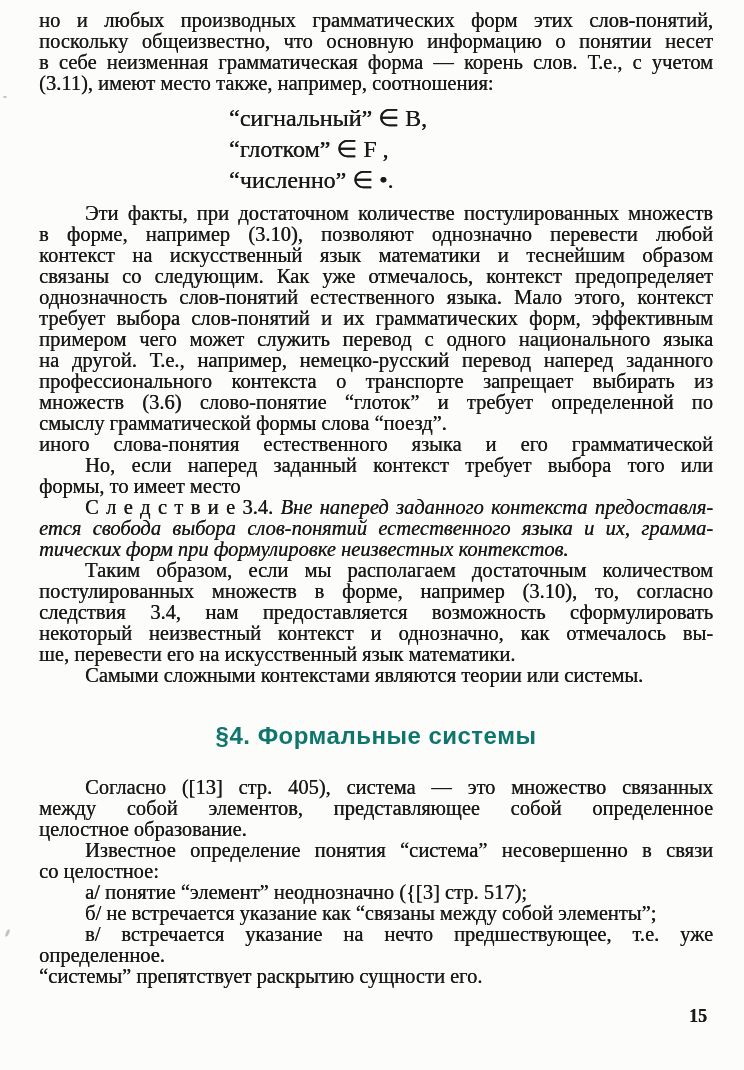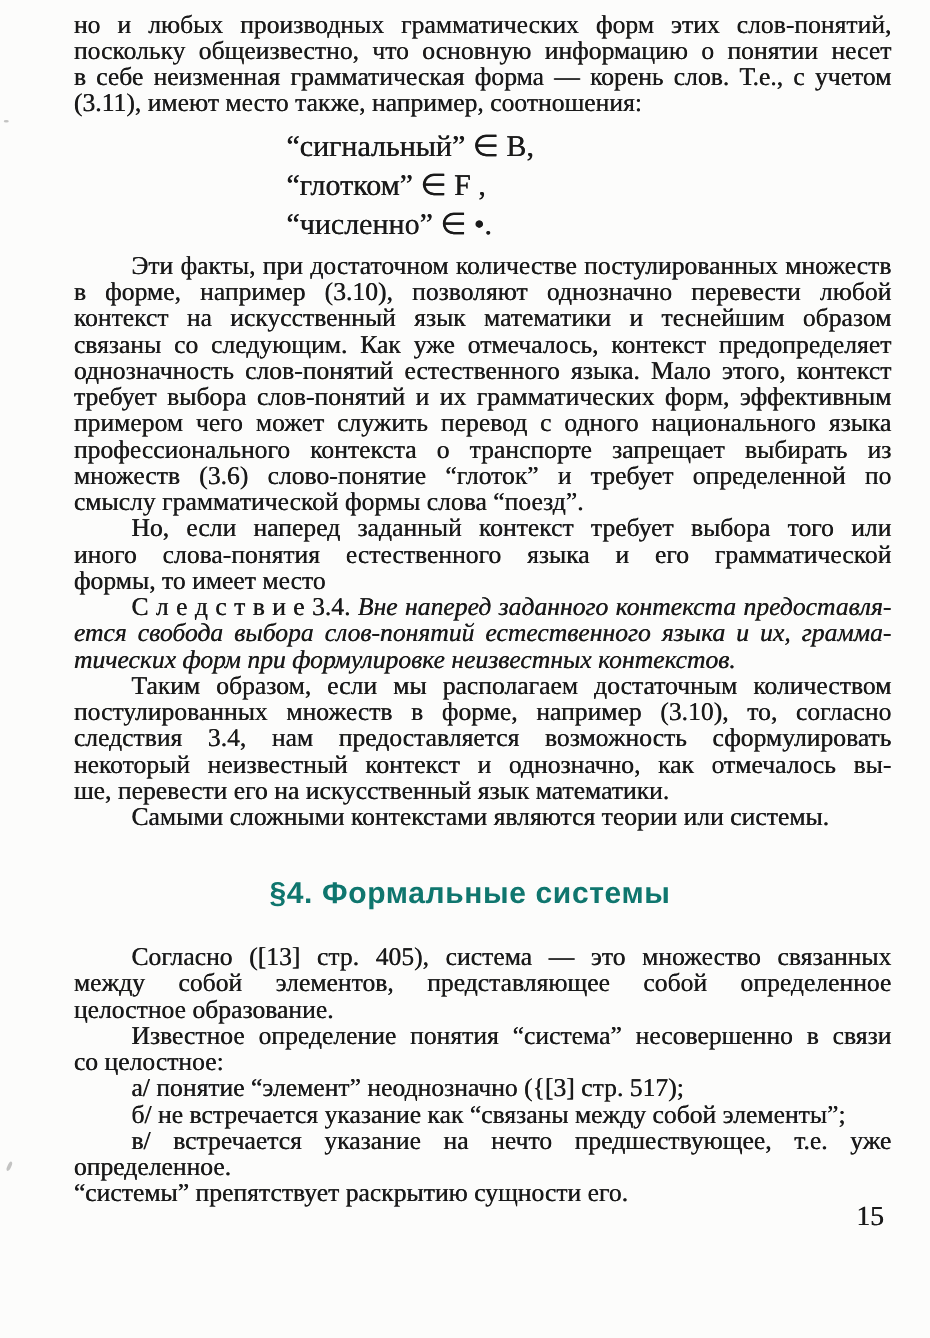--- a/index.html
+++ b/index.html
@@ -26,21 +26,20 @@
     top: 10px;
     width: 674px;
   }
   .paragraph { margin: 0; }
   .line {
     font-size: 20.5px;
     line-height: 21px;
     text-align: left;
     white-space: normal;
     text-shadow: 0.3px 0 0 currentColor;
-    margin-left: 20px;
   }
   .jl {
     text-align: justify;
     text-align-last: justify;
   }
   .indent { text-indent: 46px; }
   .i { font-style: italic; }
   .formulas {
     margin: 9px 0 7px 190px;
   }
@@ -53,24 +52,25 @@
     font-family: "Liberation Sans", sans-serif;
     font-weight: bold;
     font-size: 24px;
     letter-spacing: 0.5px;
     text-align: center;
     margin: 36px 0 27px 0;
     color: #0f766e;
   }
   .page-number {
     position: absolute;
-    top: 960px;
+    top: 1006px;
     right: 37px;
-    font-size: 22px;
+    font-size: 18px;
     text-shadow: 0.3px 0 0 currentColor;
+    font-weight: bold;
   }
   .artifact {
     position: absolute;
     background: rgba(90, 90, 90, 0.35);
     border-radius: 50%;
   }
   .artifact-1 { left: 3px; top: 96px; width: 4px; height: 2px; }
   .artifact-2 { left: 6px; top: 929px; width: 3px; height: 8px; transform: rotate(25deg); }
 </style>
 </head>
@@ -92,27 +92,28 @@
         <div class="formula-line">“численно” ∈ •.</div>
       </div>
       <div class="paragraph">
         <div class="line jl indent"><span>Эти факты, при достаточном количестве постулированных множеств</span></div>
         <div class="line jl"><span>в форме, например (3.10), позволяют однозначно перевести любой</span></div>
         <div class="line jl"><span>контекст на искусственный язык математики и теснейшим образом</span></div>
         <div class="line jl"><span>связаны со следующим. Как уже отмечалось, контекст предопределяет</span></div>
         <div class="line jl"><span>однозначность слов-понятий естественного языка. Мало этого, контекст</span></div>
         <div class="line jl"><span>требует выбора слов-понятий и их грамматических форм, эффективным</span></div>
         <div class="line jl"><span>примером чего может служить перевод с одного национального языка</span></div>
+        <div class="line jl"><span>на другой. Т.е., например, немецко-русский перевод наперед заданного</span></div>
         <div class="line jl"><span>профессионального контекста о транспорте запрещает выбирать из</span></div>
         <div class="line jl"><span>множеств (3.6) слово-понятие “глоток” и требует определенной по</span></div>
         <div class="line"><span>смыслу грамматической формы слова “поезд”.</span></div>
       </div>
       <div class="paragraph">
+        <div class="line jl"><span>иного слова-понятия естественного языка и его грамматической</span></div>
         <div class="line jl indent"><span>Но, если наперед заданный контекст требует выбора того или</span></div>
-        <div class="line jl"><span>иного слова-понятия естественного языка и его грамматической</span></div>
         <div class="line"><span>формы, то имеет место</span></div>
       </div>
       <div class="paragraph">
         <div class="line jl indent"><span>С л е д с т в и е 3.4. </span><span class="i">Вне наперед заданного контекста предоставля-</span></div>
         <div class="line jl"><span class="i">ется свобода выбора слов-понятий естественного языка и их, грамма-</span></div>
         <div class="line"><span class="i">тических форм при формулировке неизвестных контекстов.</span></div>
       </div>
       <div class="paragraph">
         <div class="line jl indent"><span>Таким образом, если мы располагаем достаточным количеством</span></div>
         <div class="line jl"><span>постулированных множеств в форме, например (3.10), то, согласно</span></div>

